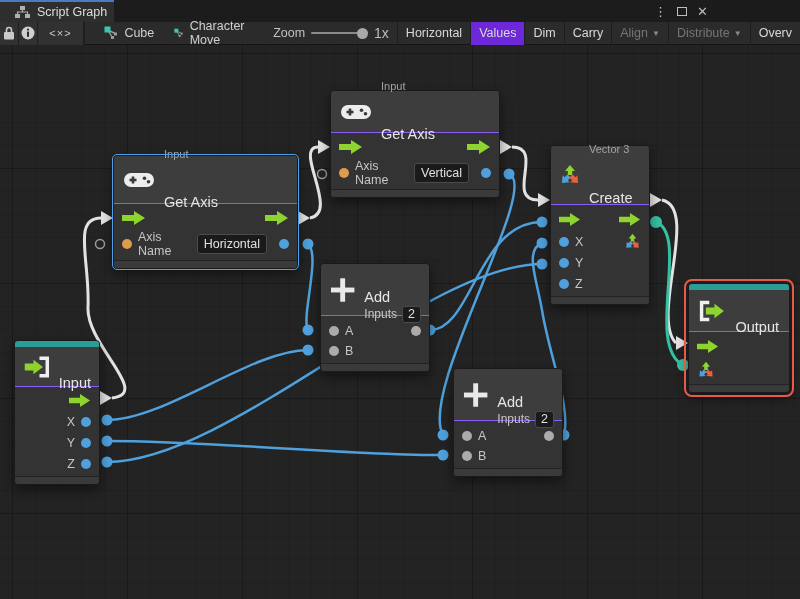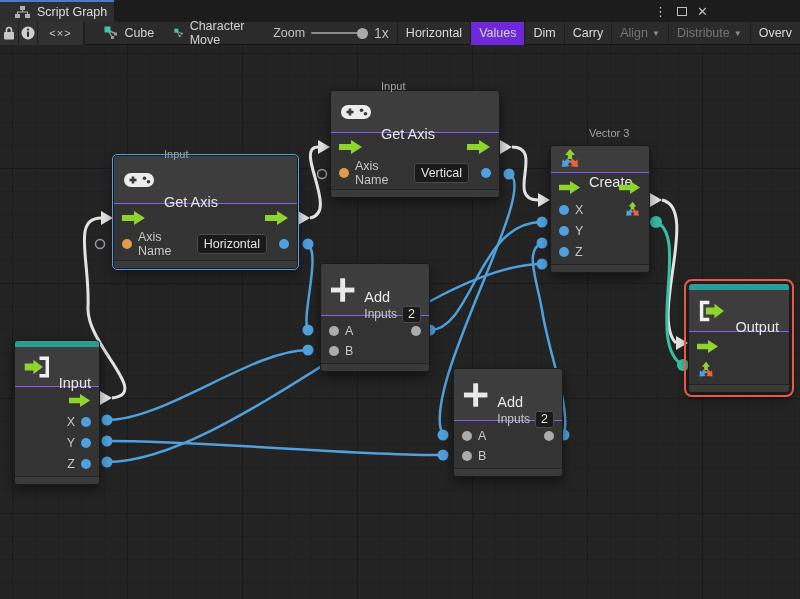--- a/index.html
+++ b/index.html
@@ -354,21 +354,21 @@
         </div>
         <div class="prow" style="height:20px;">
           <span class="dot gray"></span>
           <span>B</span>
         </div>
       </div>
       <div class="nfoot"></div>
     </div>
 
     <div class="node" style="left:550px;top:100px;width:100px;">
-      <div class="nhead" style="height:27px;padding:0 8px;gap:8px;">
+      <div class="nhead" style="height:59px;padding:0 8px;gap:8px;">
         <svg width="22" height="22" viewBox="0 0 22 22">
           <defs>
               <path id="va1" d="M0 -10 L5 -4 L2.2 -4 L2.2 0 L-2.2 0 L-2.2 -4 L-5 -4 Z"></path>
             </defs>
           <use href="#va1" transform="translate(11,11)" fill="#8fd32f"></use>
           <use href="#va1" transform="translate(10,12) rotate(-135)" fill="#4fa0dc"></use>
           <use href="#va1" transform="translate(12,12) rotate(135)" fill="#e8633c"></use>
         </svg>
         <div class="ntitles">
           <span class="nsub">Vector 3</span>

